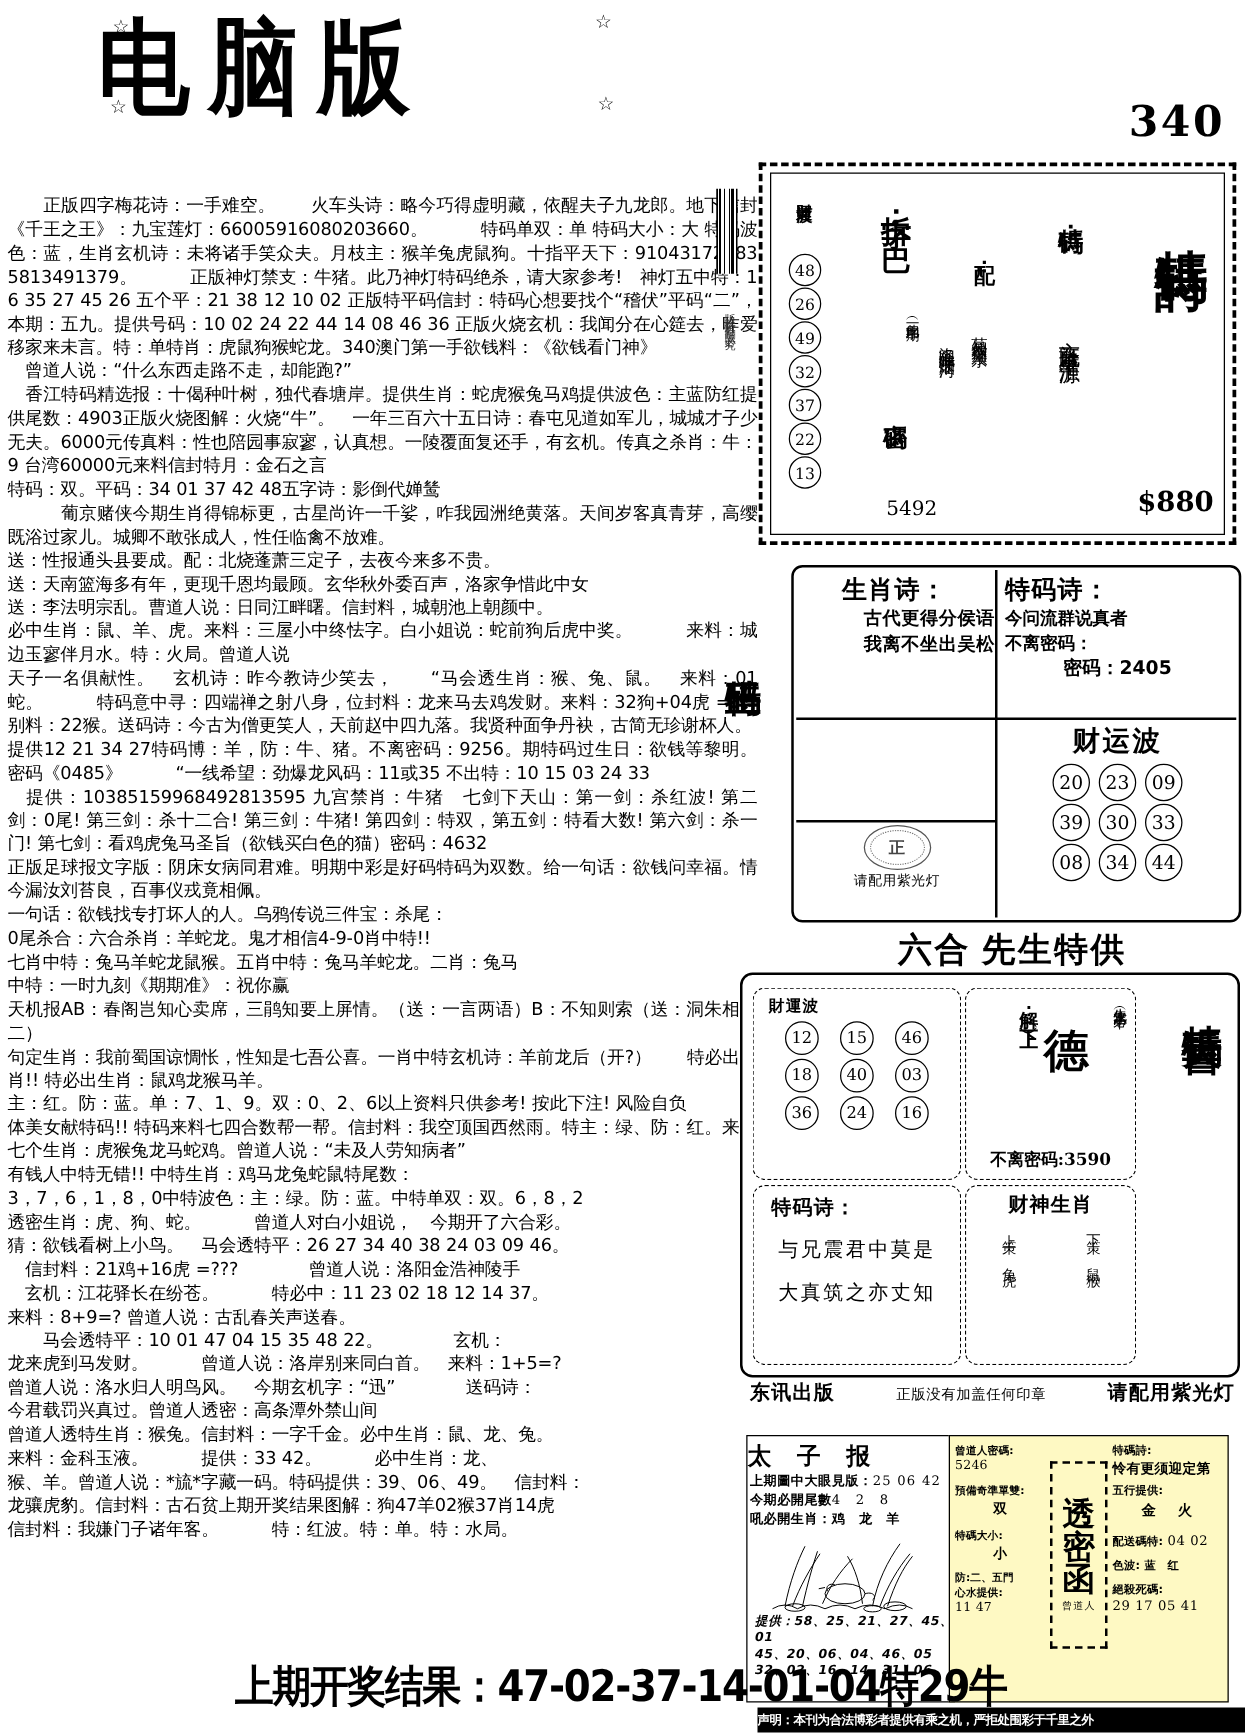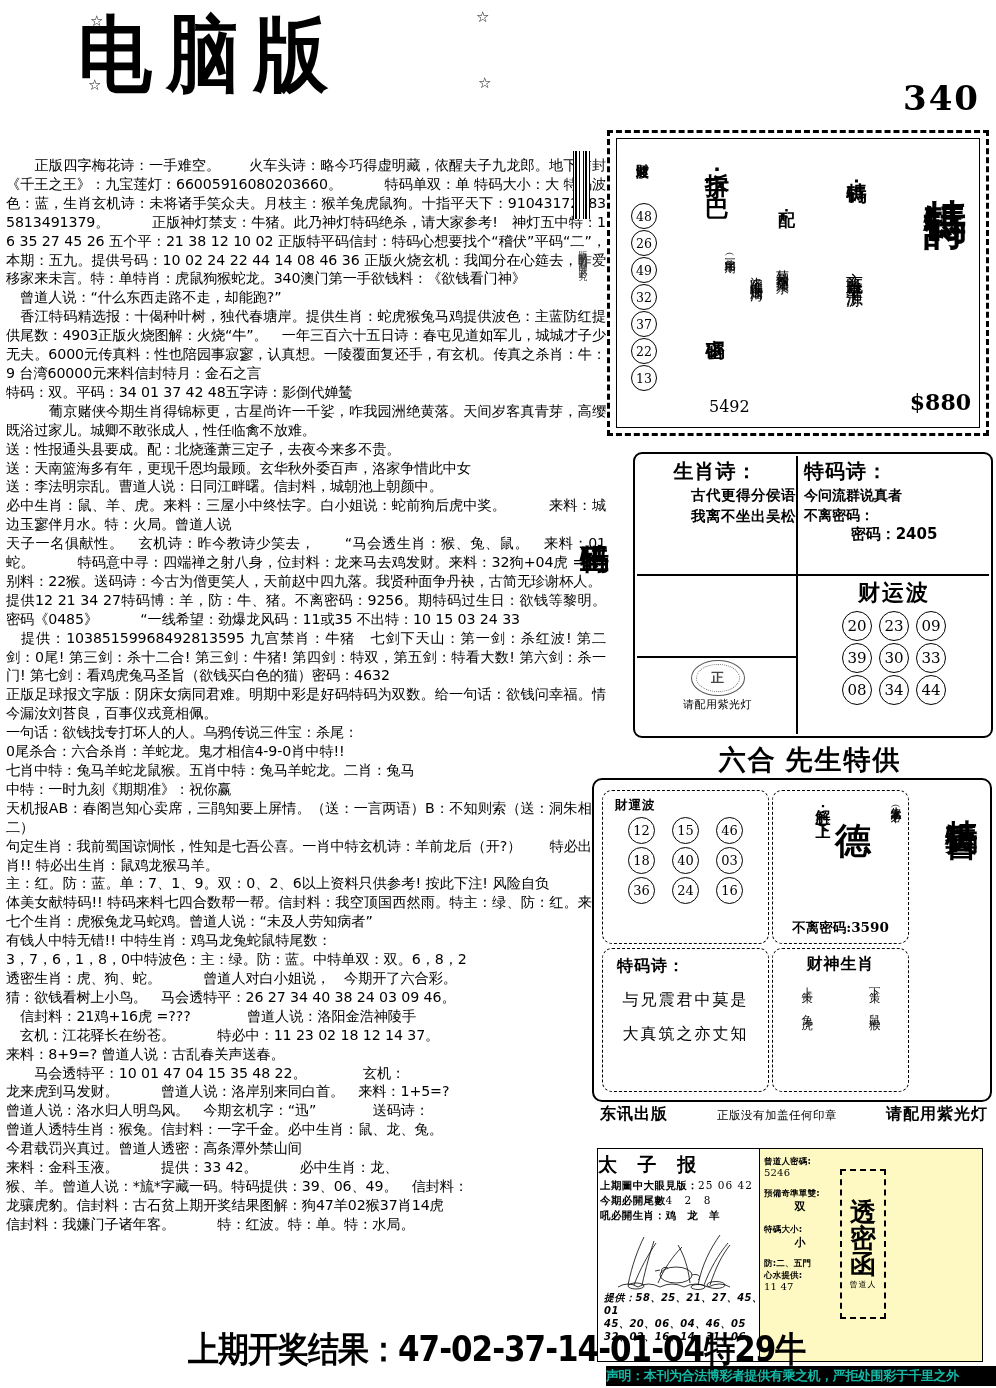--- a/index.html
+++ b/index.html
@@ -204,21 +204,21 @@
   
   .overlay{
     position:absolute;left:188px;top:1326px;
     font-family:"DejaVu Sans","Liberation Sans",sans-serif;
     font-size:31px;font-weight:bold;letter-spacing:-1px;
     white-space:nowrap;color:#000;
     transform:scaleY(1.12);transform-origin:left top;
   }
   .disclaimer{
     position:absolute;left:606px;top:1366px;width:390px;height:20px;
-    background:#000;color:#14b8a6;font-size:13px;font-weight:bold;
+    background:#000;color:#ffffff;font-size:10px;font-weight:bold;
     letter-spacing:-0.4px;display:flex;align-items:center;
     white-space:nowrap;overflow:hidden;
   }
 </style>
 </head>
 <body>
 
 <div class="page">
 
   <div class="masthead">
@@ -254,22 +254,22 @@
       <p>有钱人中特无错!! 中特生肖：鸡马龙兔蛇鼠特尾数：</p>
       <p>3，7，6，1，8，0中特波色：主：绿。防：蓝。中特单双：双。6，8，2</p>
       <p>透密生肖：虎、狗、蛇。　　　曾道人对白小姐说，　今期开了六合彩。</p>
       <p>猜：欲钱看树上小鸟。　马会透特平：26 27 34 40 38 24 03 09 46。</p>
       <p>　信封料：21鸡+16虎 =???　　　　曾道人说：洛阳金浩神陵手</p>
       <p>　玄机：江花驿长在纷苍。　　　特必中：11 23 02 18 12 14 37。</p>
       <p>来料：8+9=? 曾道人说：古乱春关声送春。</p>
       <p>　　马会透特平：10 01 47 04 15 35 48 22。　　　　玄机：</p>
       <p>龙来虎到马发财。　　　曾道人说：洛岸别来同白首。　来料：1+5=?</p>
       <p>曾道人说：洛水归人明鸟风。　今期玄机字：“迅”　　　　送码诗：</p>
+      <p>今君载罚兴真过。曾道人透密：高条潭外禁山间</p>
       <p>曾道人透特生肖：猴兔。信封料：一字千金。必中生肖：鼠、龙、兔。</p>
-      <p>今君载罚兴真过。曾道人透密：高条潭外禁山间</p>
       <p>来料：金科玉液。　　　提供：33 42。　　　必中生肖：龙、</p>
       <p>猴、羊。曾道人说：*旈*字藏一码。特码提供：39、06、49。　信封料：</p>
       <p>龙骧虎豹。信封料：古石贫上期开奖结果图解：狗47羊02猴37肖14虎</p>
       <p>信封料：我嫌门子诸年客。　　　特：红波。特：单。特：水局。</p>
     </div>
 
   <div class="barcode"></div>
   <div class="vrl copyright-v">版权所有翻版必究</div>
   <div class="tmw">特码王</div>
 
@@ -464,19 +464,35 @@
 
     <div class="b5-seal">
       <div class="t" id="seal-chars">
           <div>透</div>
           <div>密</div>
           <div>函</div>
         </div>
       <div class="sub">曾道人</div>
     </div>
 
+    <div class="b5-right">
+      <div class="k">特碼詩:</div>
+      <div class="k" style="font-size:11px">怜有更须迎定第</div>
+      <div class="k" style="margin-top:6px">五行提供:</div>
+      <div class="vv">金　火</div>
+      <div class="k" style="margin-top:10px">
+        <span>配送碼特:</span>
+        <span class="n">04 02</span>
+      </div>
+      <div class="k" style="margin-top:6px">
+        <span>色波:</span>
+        <span>蓝　红</span>
+      </div>
+      <div class="k" style="margin-top:6px">絕殺死碼:</div>
+      <div class="k n">29 17 05 41</div>
+    </div>
   </div>
 
   <div class="overlay">上期开奖结果：47-02-37-14-01-04特29牛</div>
 
   <div class="disclaimer">声明：本刊为合法博彩者提供有乘之机，严拒处围彩于千里之外</div>
 
 </div>
 
 </body></html>

